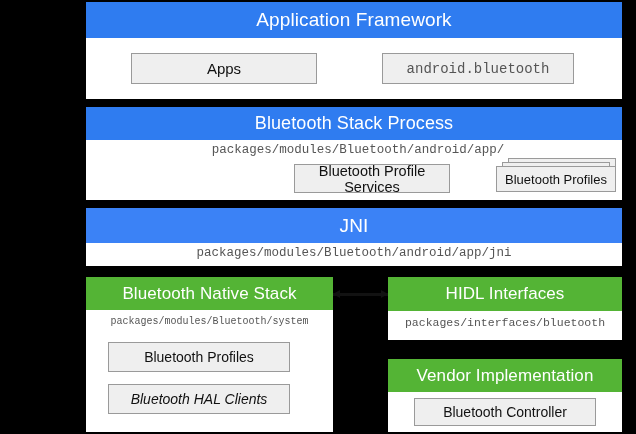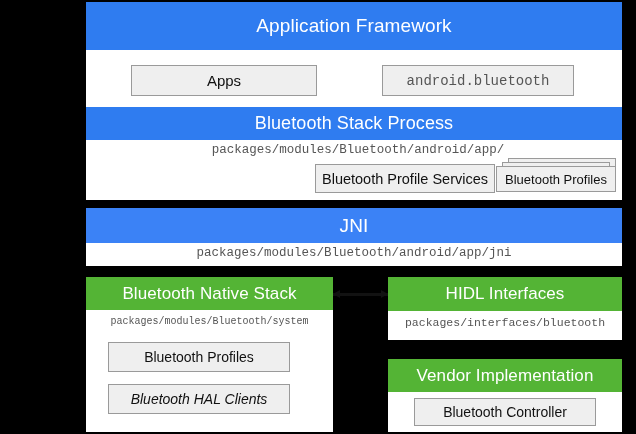--- a/index.html
+++ b/index.html
@@ -69,33 +69,33 @@
     color: #111111;
     text-align: center;
   }
   .box.mono {
     font-family: "Liberation Mono", "DejaVu Sans Mono", monospace;
     color: #555555;
   }
 
   
   #app-framework { left: 86px; top: 2px; width: 536px; height: 97px; }
-  #app-framework .panel-header { height: 48px; font-size: 19px; }
+  #app-framework .panel-header { height: 36px; font-size: 19px; }
   #app-framework .panel-body { height: 61px; }
   #apps-box            { position:absolute; left: 45px; top: 15px; width: 186px; height: 31px; font-size: 15px; }
   #android-bluetooth-box { position:absolute; left: 296px; top: 15px; width: 192px; height: 31px; font-size: 14px; }
 
   
   #bt-stack { left: 86px; top: 107px; width: 536px; height: 93px; }
   #bt-stack .panel-header { height: 33px; font-size: 18px; }
   #bt-stack .panel-body { height: 60px; padding-left: 8px; }
   #bt-stack .path-label { font-size: 12.5px; padding-top: 3px; line-height: 15px; }
 
   #bt-adapter-service  { position:absolute; left: 9px;   top: 24px; width: 180px; height: 29px; font-size: 14.5px; }
-  #bt-profile-services { position:absolute; left: 208px; top: 24px; width: 180px; height: 29px; font-size: 14.5px; margin-left: 21px; }
+  #bt-profile-services { position:absolute; left: 208px; top: 24px; width: 156px; height: 29px; font-size: 14.5px; }
 
   
   #bt-profiles-stack { position:absolute; left: 410px; top: 18px; width: 120px; height: 36px; }
   #bt-profiles-stack .card-back2,
   #bt-profiles-stack .card-back1 {
     position: absolute;
     background: #efefef;
     border: 1px solid #9a9a9a;
     box-sizing: border-box;
     width: 108px;

